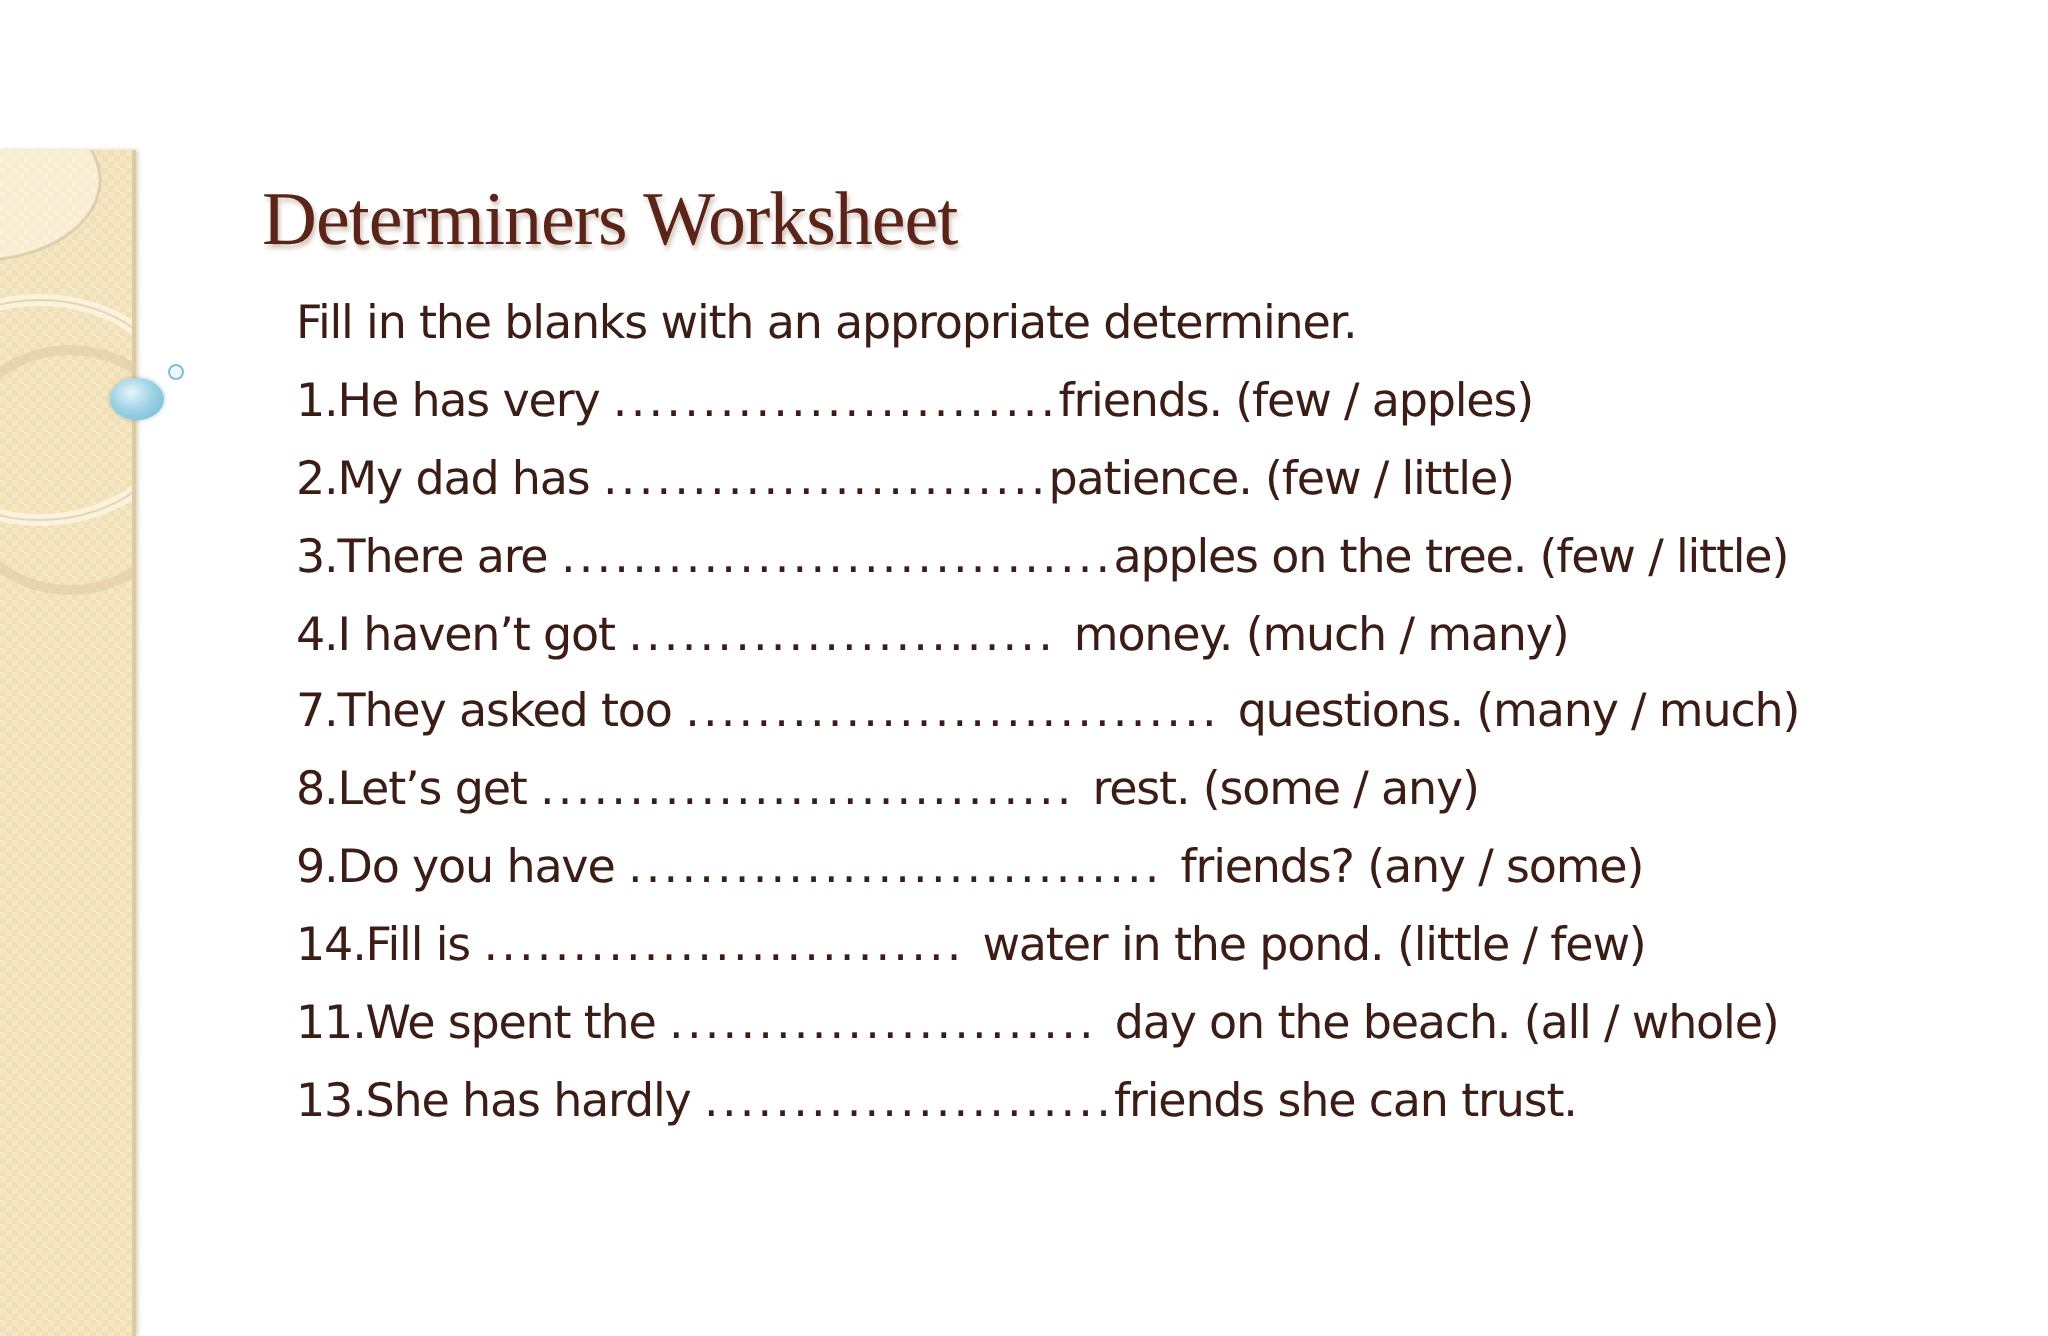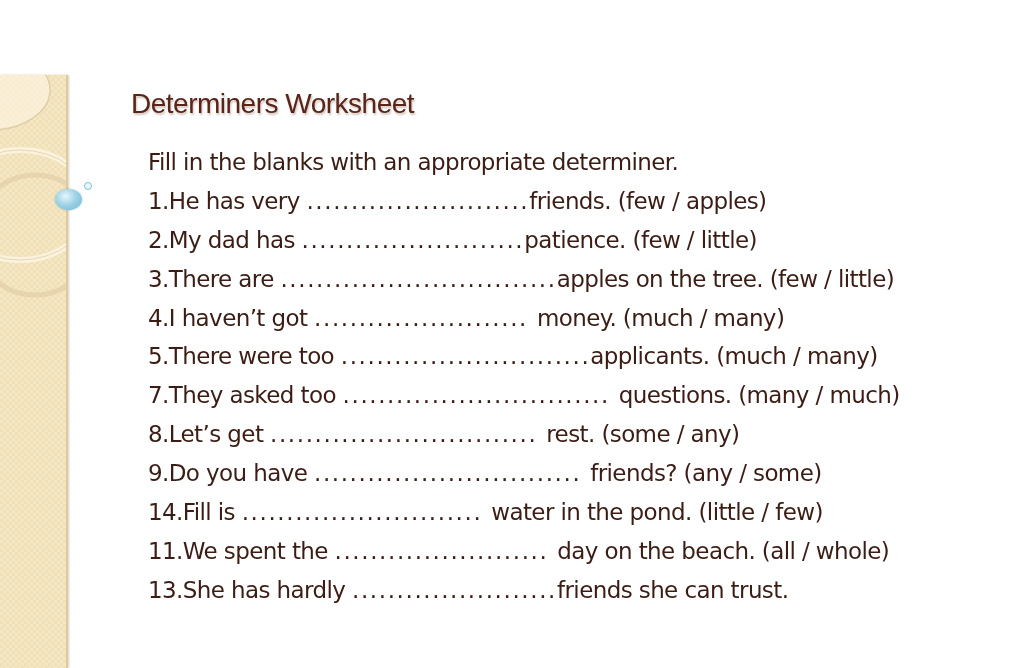--- a/index.html
+++ b/index.html
@@ -26,22 +26,22 @@
     border-radius: 50%;
     background: radial-gradient(ellipse at 40% 35%, #e6f6fb 0%, #9fd3e6 45%, #6fb6d3 100%);
     box-shadow: 0 0 2px rgba(80,140,170,0.5);
   }
   .bubble-small {
     position: absolute; left: 84px; top: 182px; width: 6px; height: 6px;
     border-radius: 50%; border: 1.5px solid #7fbcd6; background: #eaf7fb;
   }
   .title {
     position: absolute; left: 131px; top: 88px;
-    font-family: Liberation Sans, sans-serif;
-    font-size: 28px; color: #5b2419; letter-spacing: -0.5px;
+    font-family: Liberation Serif, serif;
+    font-size: 38px; color: #5b2419; letter-spacing: -0.5px;
     text-shadow: 1px 2px 2px rgba(120,80,60,0.35);
     white-space: nowrap;
   }
   .content {
     position: absolute; left: 148px; top: 144px;
     font-family: "DejaVu Sans", sans-serif;
     font-size: 23px; color: #3b1d15;
     letter-spacing: -0.6px;
   }
   .line {
@@ -70,21 +70,20 @@
   <div class="line">Fill in the blanks with an appropriate determiner.</div>
 
   <div class="line"><span>1.</span><span>He has very </span><span class="dots">.........................</span><span>friends. (few / apples)</span></div>
 
   <div class="line"><span>2.</span><span>My dad has </span><span class="dots">.........................</span><span>patience. (few / little)</span></div>
 
   <div class="line"><span>3.</span><span>There are </span><span class="dots">...............................</span><span>apples on the tree. (few / little)</span></div>
 
   <div class="line"><span>4.</span><span>I haven’t got </span><span class="dots">........................ </span><span>money. (much / many)</span></div>
 
-  <div class="line"><span>5.</span><span>There were too </span><span class="dots">............................</span><span>applicants. (much / many)</span></div>
 
 
   <div class="line"><span>7.</span><span>They asked too </span><span class="dots">.............................. </span><span>questions. (many / much)</span></div>
 
   <div class="line"><span>8.</span><span>Let’s get </span><span class="dots">.............................. </span><span>rest. (some / any)</span></div>
 
   <div class="line"><span>9.</span><span>Do you have </span><span class="dots">.............................. </span><span>friends? (any / some)</span></div>
 
   <div class="line"><span>14.</span><span>Fill is </span><span class="dots">........................... </span><span>water in the pond. (little / few)</span></div>
 

